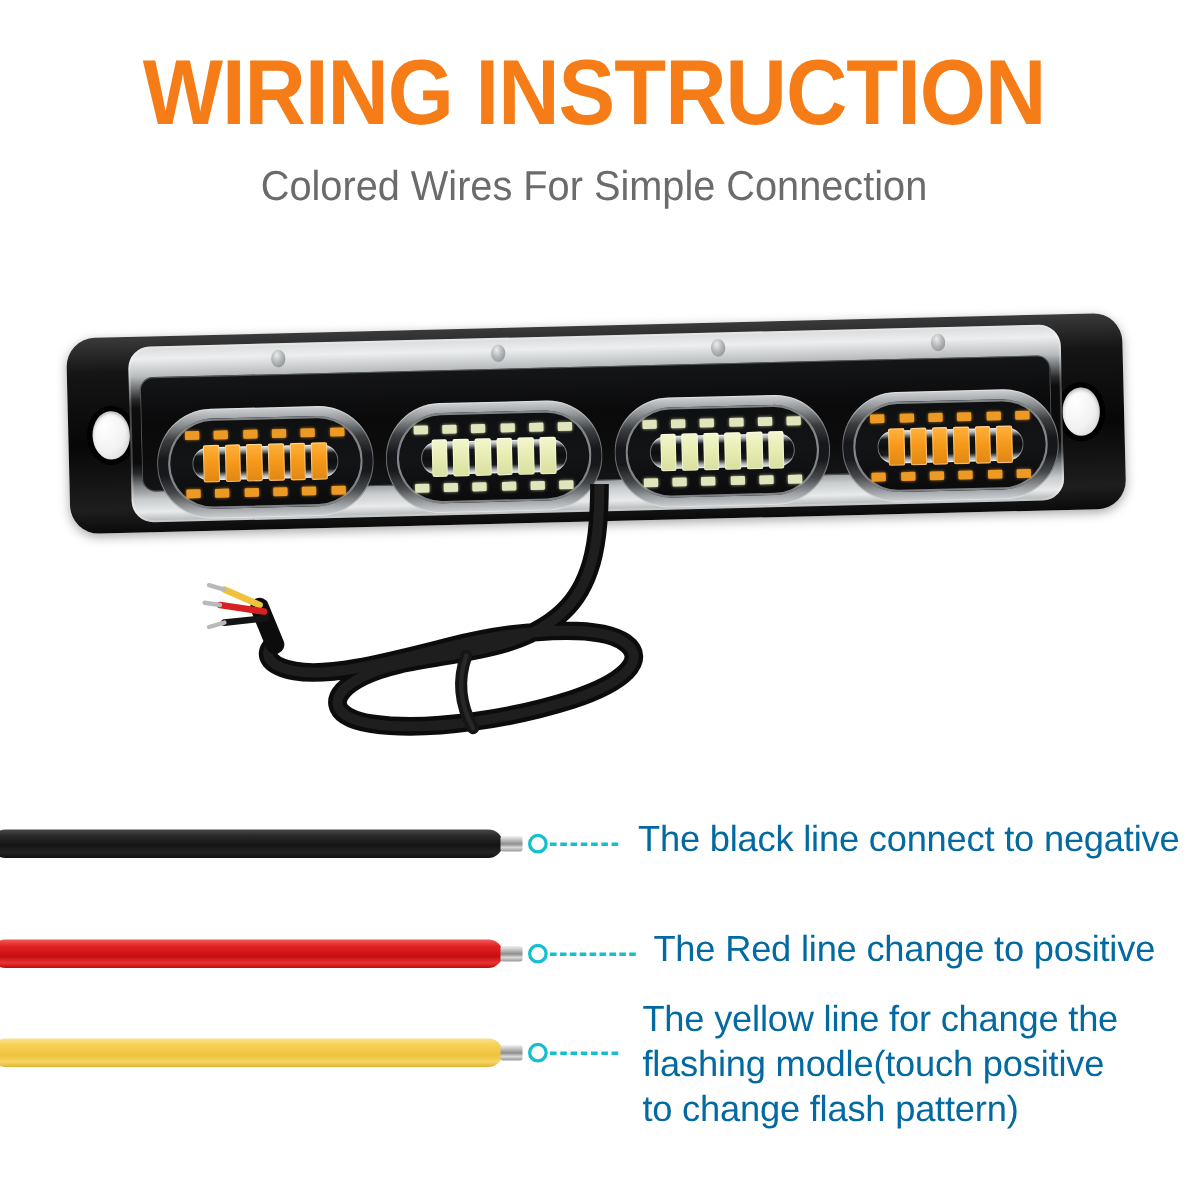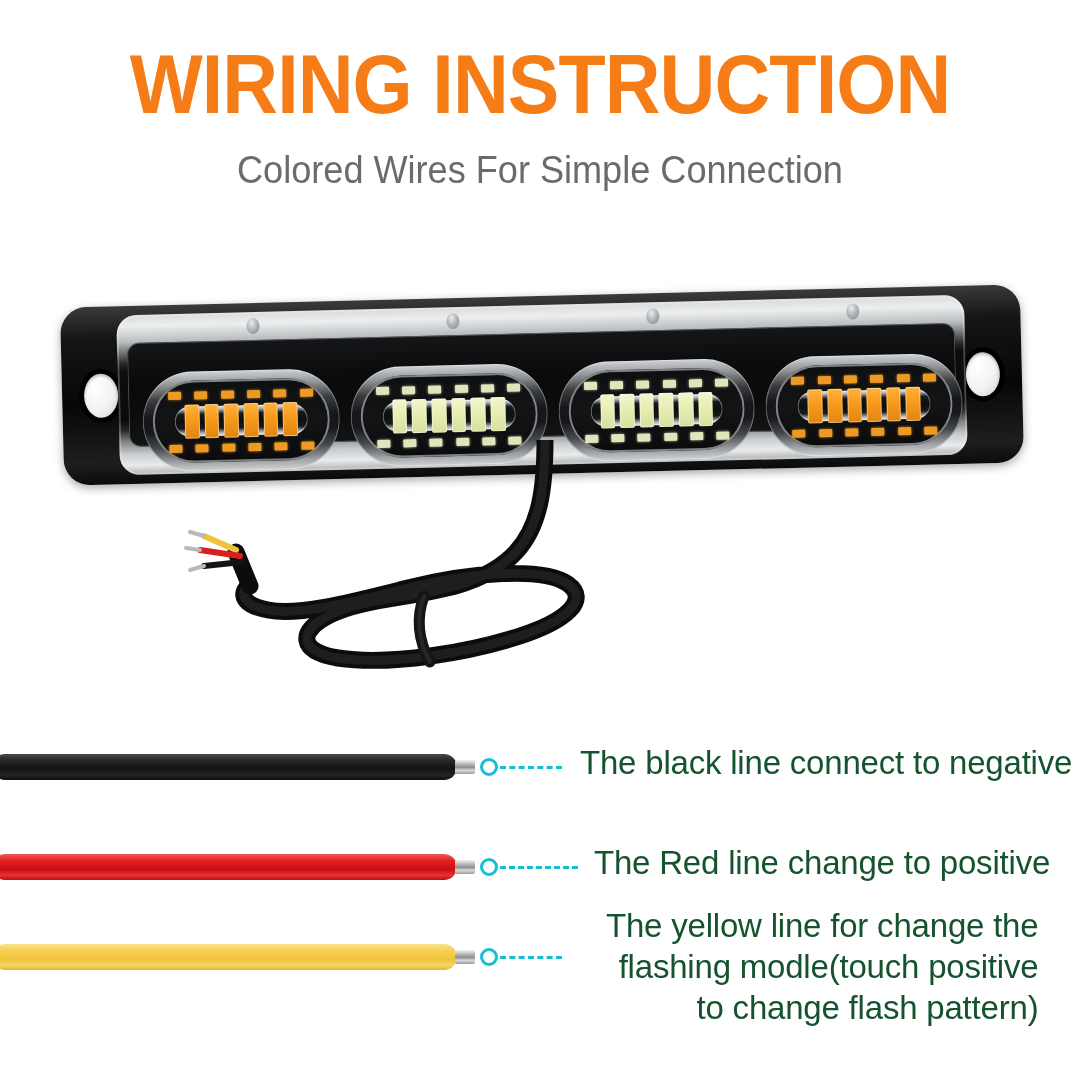--- a/index.html
+++ b/index.html
@@ -141,21 +141,21 @@
   }
   .marker-ring{
     position:absolute;width:18px;height:18px;border-radius:50%;
     border:3px solid #16BFD0;background:#fff;box-sizing:border-box;
   }
   .leader{
     position:absolute;height:0;border-top:3px dashed #16BFD0;
   }
   .wire-label{
     position:absolute;
-    font-size:33px;line-height:41px;color:#14532d;
+    font-size:33px;line-height:41px;color:#0369a1;
     white-space:pre-line;
     letter-spacing:-0.2px;
   }
 </style>
 </head>
 <body>
 
 <div class="page">
 
   <div class="title">WIRING INSTRUCTION</div>
@@ -338,18 +338,18 @@
     <div class="marker-ring" style="left:480px;top:16px;"></div>
     <div class="leader" style="left:500px;top:24px;width:78px;"></div>
     <div class="wire-label" style="left:594px;top:0px;">The Red line change to positive</div>
   </div>
 
   <div class="wire-row" style="top:932px;">
     <div class="wire-stick yellow" style="top:12px;width:465px;"></div>
     <div class="wire-tip" style="left:455px;top:18px;"></div>
     <div class="marker-ring" style="left:480px;top:16px;"></div>
     <div class="leader" style="left:500px;top:24px;width:62px;"></div>
-    <div class="wire-label" style="left:606px;top:-27px;text-align:right;">The yellow line for change the
+    <div class="wire-label" style="left:584px;top:-27px;">The yellow line for change the
 flashing modle(touch positive
 to change flash pattern)</div>
   </div>
 
 </div>
 
 </body></html>

